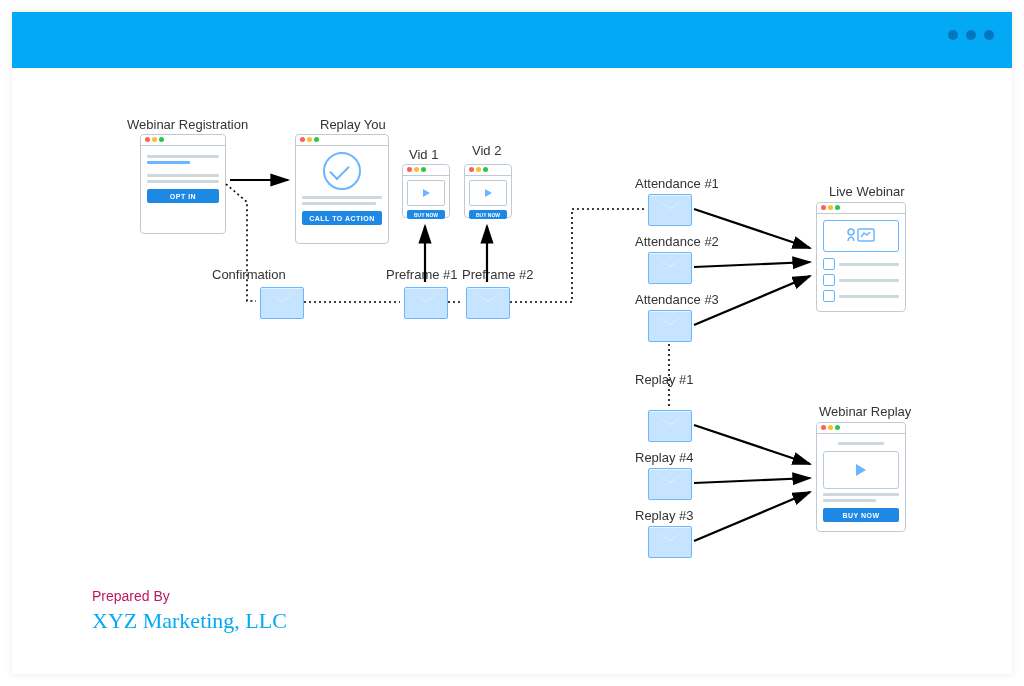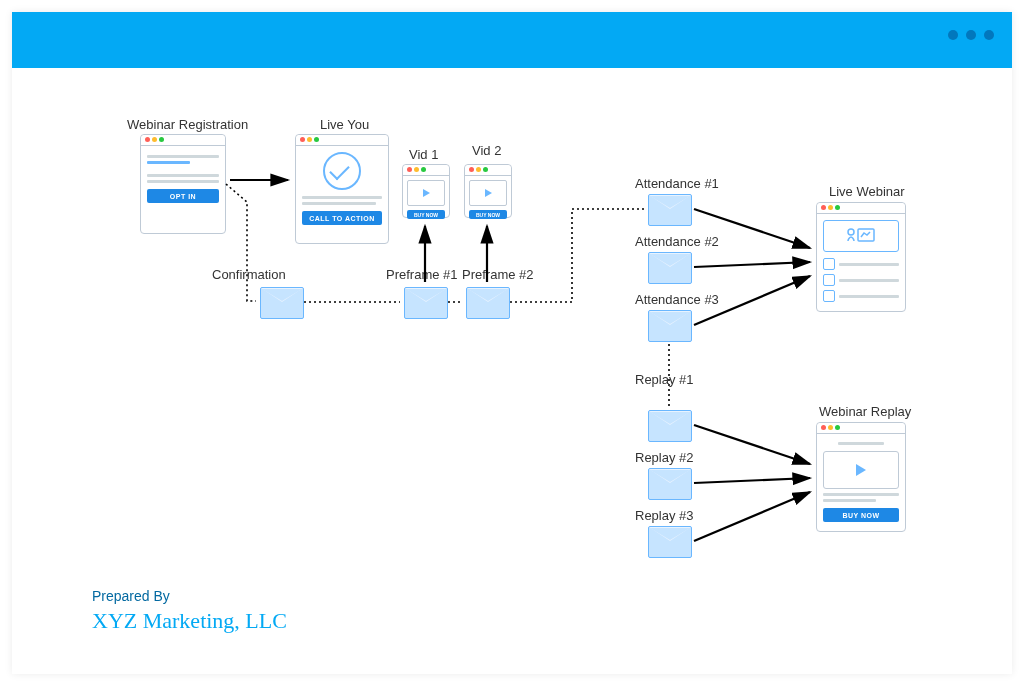--- a/index.html
+++ b/index.html
@@ -34,47 +34,47 @@
 .live .u{width:10px;height:10px;border:1px solid #6ab7ff;border-radius:2px}
 .live .rl{flex:1;height:3px;background:#cfd8dc;border-radius:1px}
 .replay .body{padding:6px}
 .replay .play{height:36px;border:1px solid #bfcad6;border-radius:3px;display:flex;align-items:center;justify-content:center;margin-bottom:4px}
 .replay .play::after{content:'';border-left:10px solid #6ab7ff;border-top:6px solid transparent;border-bottom:6px solid transparent}
 .replay .ln{height:3px;background:#cfd8dc;margin:3px 0;border-radius:1px}
 svg.arrows{position:absolute;left:0;top:0;width:1000px;height:662px;pointer-events:none}
 .title-block{position:absolute;left:80px;bottom:40px}
 .t1{font-size:16px;color:#333;margin-bottom:4px}
 .t2{font-size:28px;font-weight:900;color:#111;letter-spacing:.5px;margin-bottom:10px}
-.t3{font-size:14px;color:#0369a1;margin-bottom:4px}
+.t3{font-size:14px;color:#be185d;margin-bottom:4px}
 .t4{font-size:22px;color:#03A9F4;font-family:Georgia,'Times New Roman',serif}
 </style>
 </head>
 <body>
 
 <div class="frame">
   <div class="topbar">
     <div class="dots">
       <div class="d"></div>
         <div class="d"></div>
         <div class="d"></div>
     </div>
   </div>
 
   <div class="label" style="left:115px;top:105px">Webinar Registration</div>
-  <div class="label" style="left:308px;top:105px">Live You</div>
+  <div class="label" style="left:308px;top:105px">Replay You</div>
   <div class="label" style="left:397px;top:135px">Vid 1</div>
   <div class="label" style="left:460px;top:131px">Vid 2</div>
   <div class="label" style="left:200px;top:255px">Confirmation</div>
   <div class="label" style="left:374px;top:255px">Preframe #1</div>
   <div class="label" style="left:450px;top:255px">Preframe #2</div>
   <div class="label" style="left:623px;top:164px">Attendance #1</div>
   <div class="label" style="left:623px;top:222px">Attendance #2</div>
   <div class="label" style="left:623px;top:280px">Attendance #3</div>
   <div class="label" style="left:623px;top:360px">Replay #1</div>
-  <div class="label" style="left:623px;top:438px">Replay #2</div>
+  <div class="label" style="left:623px;top:438px">Replay #4</div>
   <div class="label" style="left:623px;top:496px">Replay #3</div>
   <div class="label" style="left:817px;top:172px">Live Webinar</div>
   <div class="label" style="left:807px;top:392px">Webinar Replay</div>
 
   <div class="mini opt" style="left:128px;top:122px;width:84px;height:98px">
     <div class="bar">
         <span class="b b1"></span>
         <span class="b b2"></span>
         <span class="b b3"></span>
       </div>

